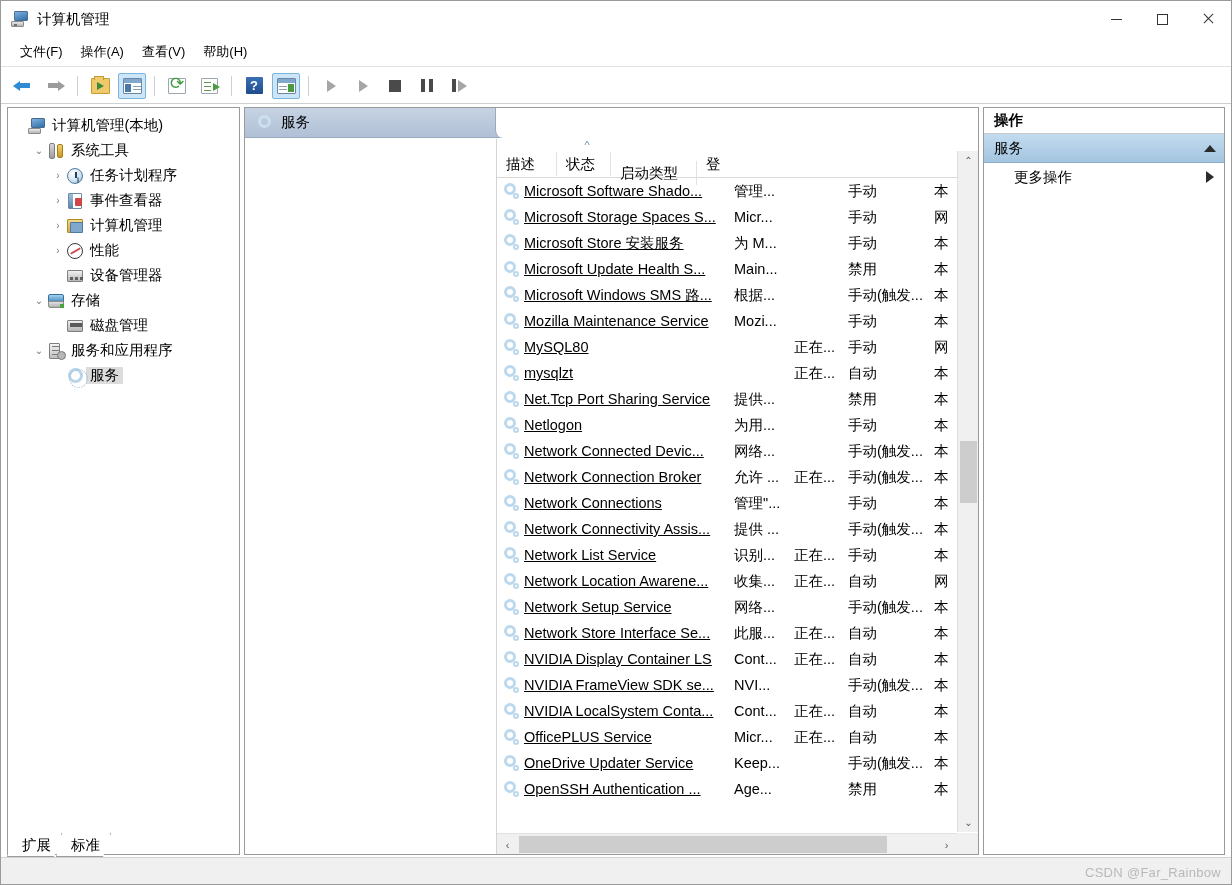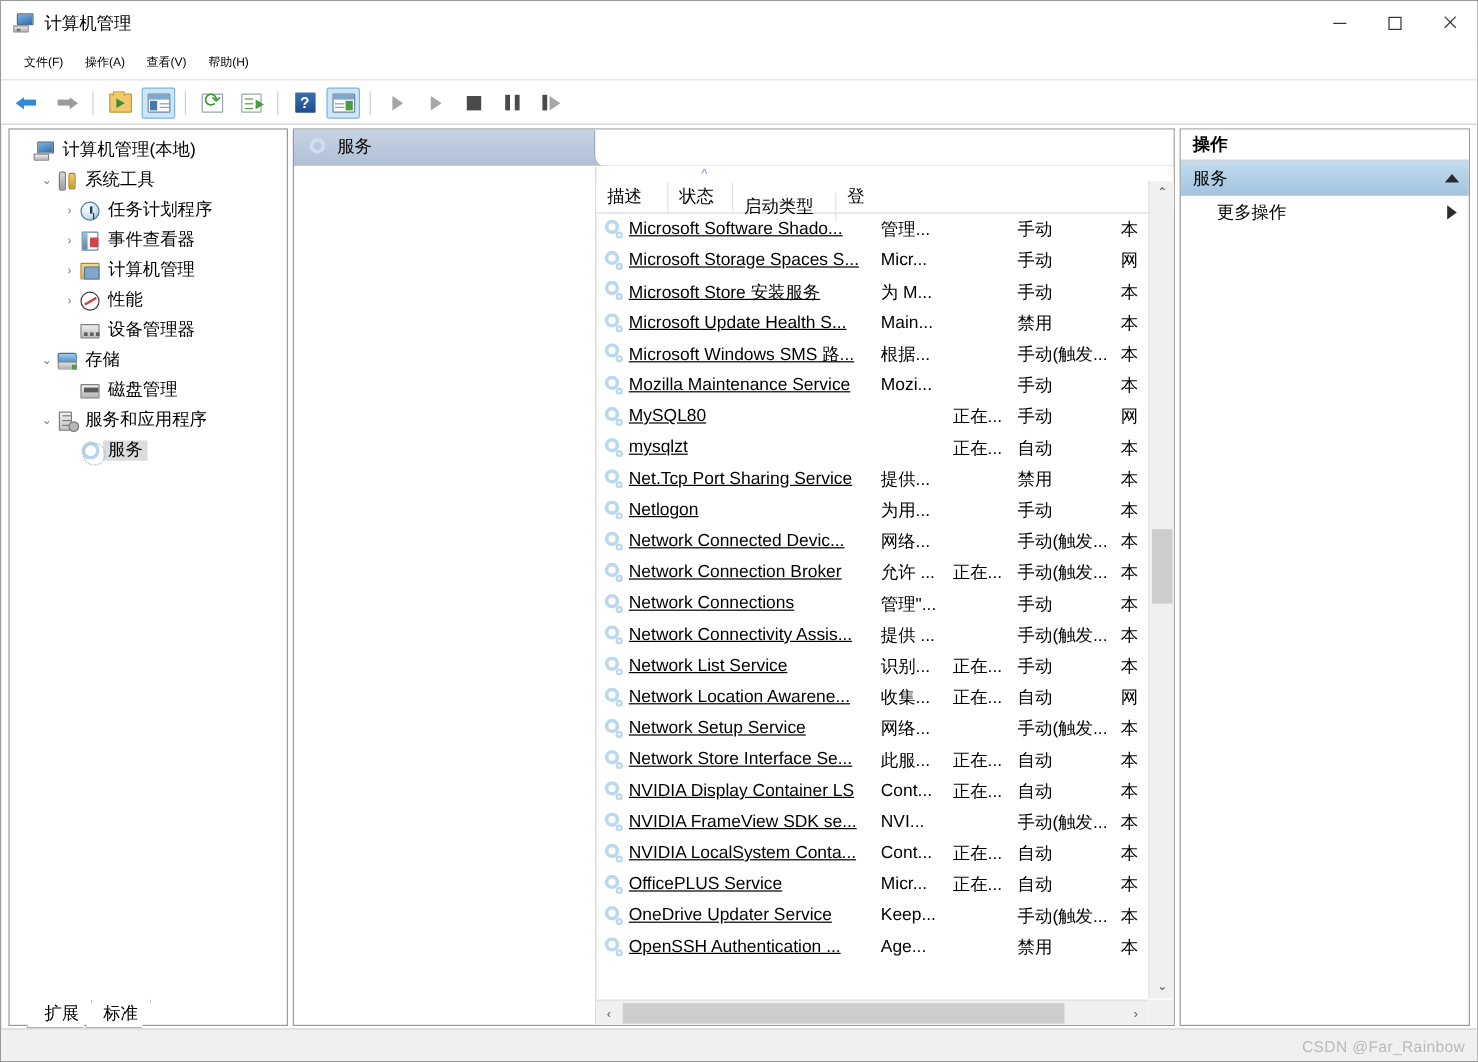--- a/index.html
+++ b/index.html
@@ -61,21 +61,21 @@
   .closeglyph:before { transform: rotate(45deg); }
   .closeglyph:after  { transform: rotate(-45deg); }
 
   
   .menubar {
     position: absolute; left: 0; top: 36px; width: 1230px; height: 30px;
     background: #ffffff; display: flex; align-items: center; padding-left: 10px;
     border-bottom: 1px solid #e2e2e2;
   }
   .menu-item {
-    font-size: 10px; color: #000; padding: 3px 9px; white-space: nowrap;
+    font-size: 13px; color: #000; padding: 3px 9px; white-space: nowrap;
   }
 
   
   .toolbar {
     position: absolute; left: 0; top: 67px; width: 1230px; height: 36px;
     background: #ffffff; display: flex; align-items: center; padding-left: 6px;
     border-bottom: 1px solid #cfcfcf;
   }
   .tb {
     width: 28px; height: 26px; margin: 0 2px;
@@ -326,21 +326,21 @@
   .hsb-btn.left { left:0; } .hsb-btn.right { right:0; }
   .hsb-thumb {
     position:absolute; top:2px; left:22px; width:368px; height:17px; background:#cdcdcd;
   }
   .corner-box {
     position:absolute; right:0; bottom:0; width:21px; height:21px; background:#f0f0f0;
   }
 
   
   .tabstrip {
-    position: absolute; left: 21px; top: 830px; width: 740px; height: 26px;
+    position: absolute; left: 6px; top: 830px; width: 740px; height: 26px;
     display: flex; align-items: flex-end;
   }
   .tab {
     position: relative; height: 24px; padding: 0 10px 0 14px;
     font-size: 14.5px; color:#000; line-height: 24px;
     border: 1px solid #9a9a9a; border-top: none; background: #fff;
     margin-right: -6px;
     clip-path: polygon(8px 0, 100% 0, calc(100% - 8px) 100%, 0% 100%);
   }
 

